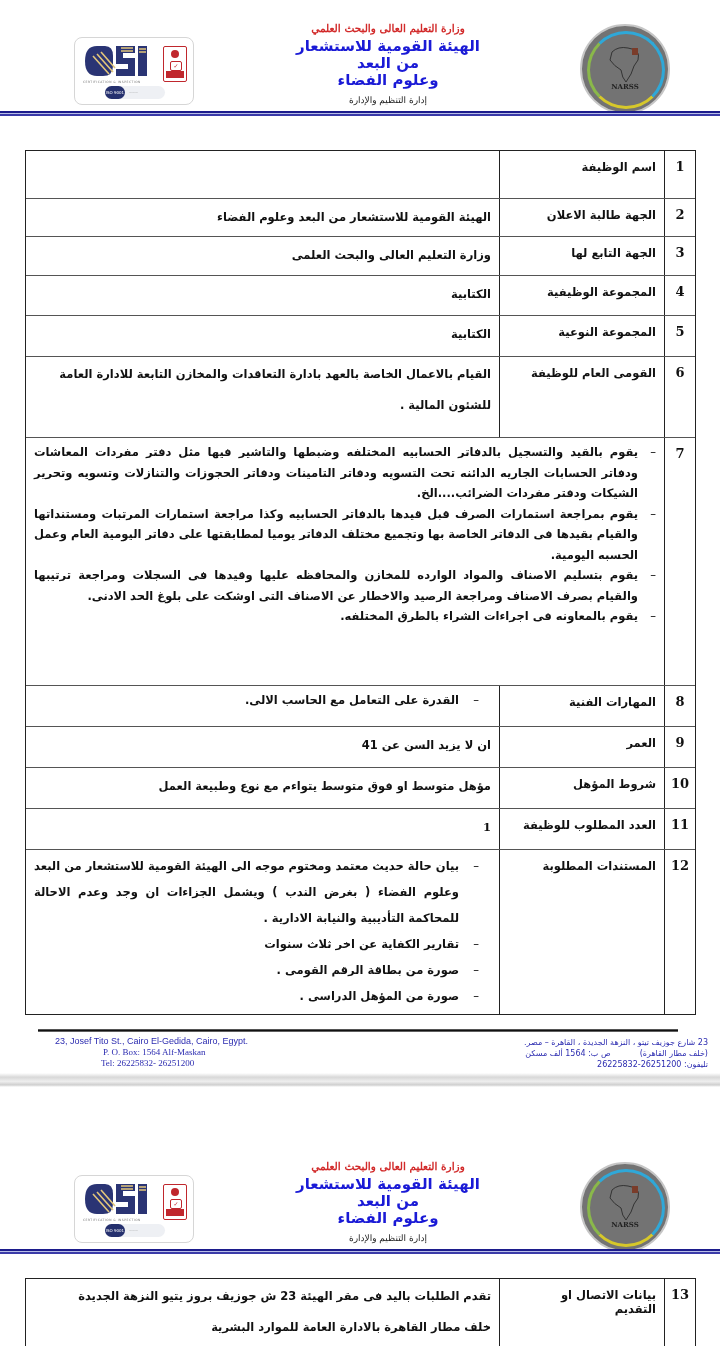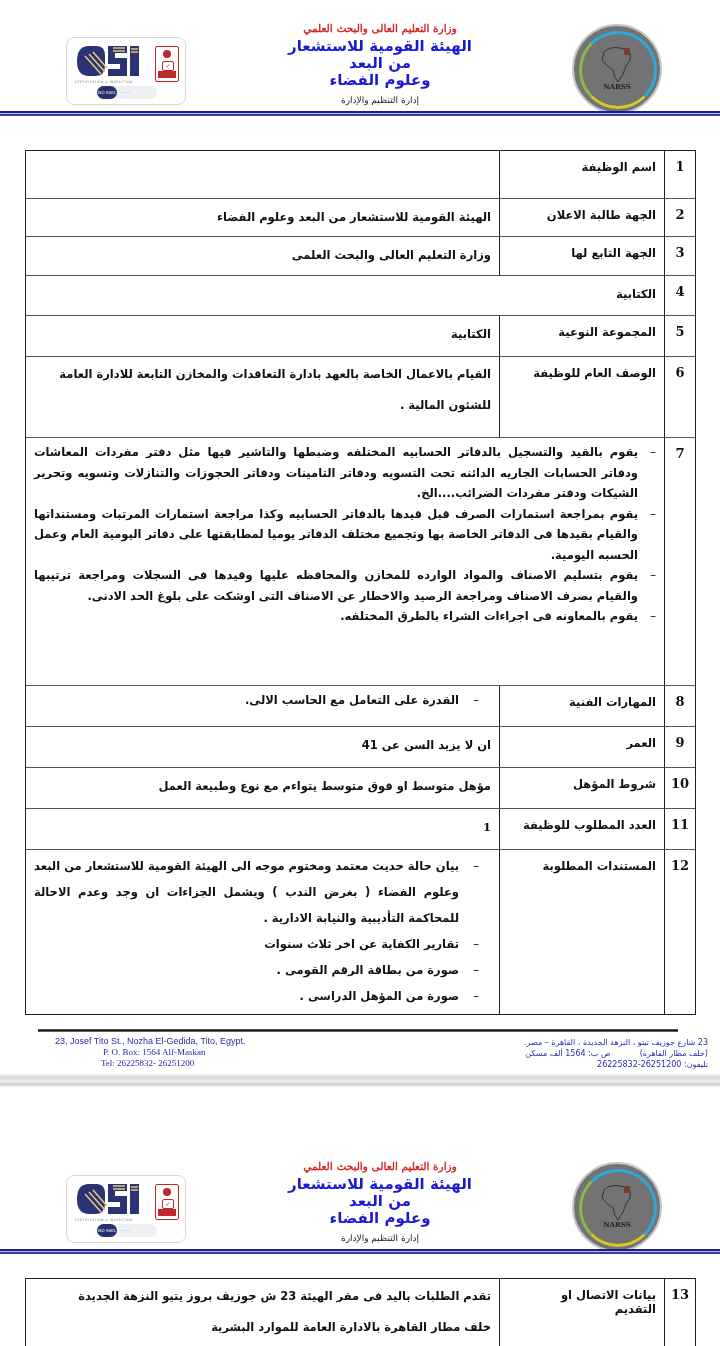--- a/index.html
+++ b/index.html
@@ -1,19 +1,19 @@
 <!DOCTYPE html>
 <html><head>
 <meta charset="utf-8">
 <style>
   html, body { margin:0; padding:0; background:#ffffff; }
   body { width:720px; height:1346px; position:relative; overflow:hidden; font-family:"DejaVu Sans", sans-serif; color:#111; }
 
   
-  .hdr { position:absolute; left:0; width:684px; height:115px; }
+  .hdr { position:absolute; left:8px; width:684px; height:115px; }
   .qsi-card { position:absolute; left:66px; top:37px; width:118px; height:66px; border:1.5px solid #d6d6d6; border-radius:8px; background:#fff; }
   .qsi-word { position:absolute; left:8px; top:6px; width:70px; height:34px; }
   .qsi-sub { position:absolute; left:8px; top:42px; font-size:3px; letter-spacing:.5px; color:#777; }
   .turkak { position:absolute; left:88px; top:8px; width:22px; height:34px; border:1.5px solid #c0272d; border-radius:2px; background:#fff; }
   .turkak .dot { position:absolute; left:7px; top:3px; width:8px; height:8px; border-radius:50%; background:#c0272d; }
   .turkak .bar { position:absolute; left:2px; bottom:3px; width:18px; height:7px; background:#c0272d; }
   .turkak .chk { position:absolute; left:6px; top:14px; width:10px; height:8px; border:1px solid #c0272d; border-radius:2px; font-size:6px; line-height:8px; text-align:center; color:#c0272d; }
   .iso-pill { position:absolute; left:30px; top:48px; width:60px; height:13px; border-radius:7px; background:#eef0f4; }
   .iso-pill .iso { position:absolute; left:0; top:0; width:20px; height:13px; border-radius:7px; background:#25306e; color:#fff; font-size:4px; line-height:13px; text-align:center; }
   .iso-pill .isot { position:absolute; left:24px; top:4px; font-size:3px; color:#888; }
@@ -107,32 +107,33 @@
   </div>
 
   <div class="row" style="height:38px;">
     <div class="c-num">3</div>
     <div class="c-lbl">الجهة التابع لها</div>
     <div class="c-val">وزارة التعليم العالى والبحث العلمى</div>
   </div>
 
   <div class="row" style="height:39px;">
     <div class="c-num">4</div>
+    <div class="c-lbl">المجموعة الوظيفية</div>
     <div class="c-val">الكتابية</div>
   </div>
 
   <div class="row" style="height:40px;">
     <div class="c-num">5</div>
     <div class="c-lbl">المجموعة النوعية</div>
     <div class="c-val">الكتابية</div>
   </div>
 
   <div class="row" style="height:80px;">
     <div class="c-num">6</div>
-    <div class="c-lbl">الوصف العام للوظيفة</div>
+    <div class="c-lbl">القومى العام للوظيفة</div>
     <div class="c-val loose">القيام بالاعمال الخاصة بالعهد بادارة التعاقدات والمخازن التابعة للادارة العامة للشئون المالية .</div>
   </div>
 
   <div class="row" style="height:247px;">
     <div class="c-num">7</div>
     <div class="c-val list">
       <span class="bul"><span class="dash">–</span><span>يقوم بالقيد والتسجيل بالدفاتر الحسابيه المختلفه وضبطها والتاشير فيها مثل دفتر مفردات المعاشات ودفاتر الحسابات الجاريه الدائنه تحت التسويه ودفاتر التامينات ودفاتر الحجوزات والتنازلات وتسويه وتحرير الشيكات ودفتر مفردات الضرائب....الخ.</span></span>
       <span class="bul"><span class="dash">–</span><span>يقوم بمراجعة استمارات الصرف قبل قيدها بالدفاتر الحسابيه وكذا مراجعة استمارات المرتبات ومستنداتها والقيام بقيدها فى الدفاتر الخاصة بها وتجميع مختلف الدفاتر يوميا لمطابقتها على دفاتر اليومية العام وعمل الحسبه اليومية.</span></span>
       <span class="bul"><span class="dash">–</span><span>يقوم بتسليم الاصناف والمواد الوارده للمخازن والمحافظه عليها وقيدها فى السجلات ومراجعة ترتيبها والقيام بصرف الاصناف ومراجعة الرصيد والاخطار عن الاصناف التى اوشكت على بلوغ الحد الادنى.</span></span>
       <span class="bul"><span class="dash">–</span><span>يقوم بالمعاونه فى اجراءات الشراء بالطرق المختلفه.</span></span>
@@ -172,21 +173,21 @@
       <span class="bul indent" style="padding-left:0;"><span class="dash">–</span><span>بيان حالة حديث معتمد ومختوم موجه الى الهيئة القومية للاستشعار من البعد وعلوم الفضاء ( بغرض الندب ) ويشمل الجزاءات ان وجد وعدم الاحالة للمحاكمة التأديبية والنيابة الادارية .</span></span>
       <span class="bul indent" style="padding-left:0;"><span class="dash">–</span><span>تقارير الكفاية عن اخر ثلاث سنوات</span></span>
       <span class="bul indent" style="padding-left:0;"><span class="dash">–</span><span>صورة من بطاقة الرقم القومى .</span></span>
       <span class="bul indent" style="padding-left:0;"><span class="dash">–</span><span>صورة من المؤهل الدراسى .</span></span>
     </div>
   </div>
 </div>
 
 <div class="foot-rule" style="top:1029px;"></div>
 <div class="foot-en">
-  <div>23, Josef Tito St., Nozha El-Gedida, Tito, Egypt.</div>
+  <div>23, Josef Tito St., Cairo El-Gedida, Cairo, Egypt.</div>
   <div class="l2" style="padding-left:48px;">P. O. Box: 1564 Alf-Maskan</div>
   <div class="l3" style="padding-left:46px;">Tel: 26225832- 26251200</div>
 </div>
 <div class="foot-ar">
   <div>23 شارع جوزيف تيتو ، النزهة الجديدة ، القاهرة – مصر.</div>
   <div>
     <span>(خلف مطار القاهرة)</span>
     <span style="display:inline-block;width:24px;"></span>
     <span>ص ب: 1564 ألف مسكن</span>
   </div>

